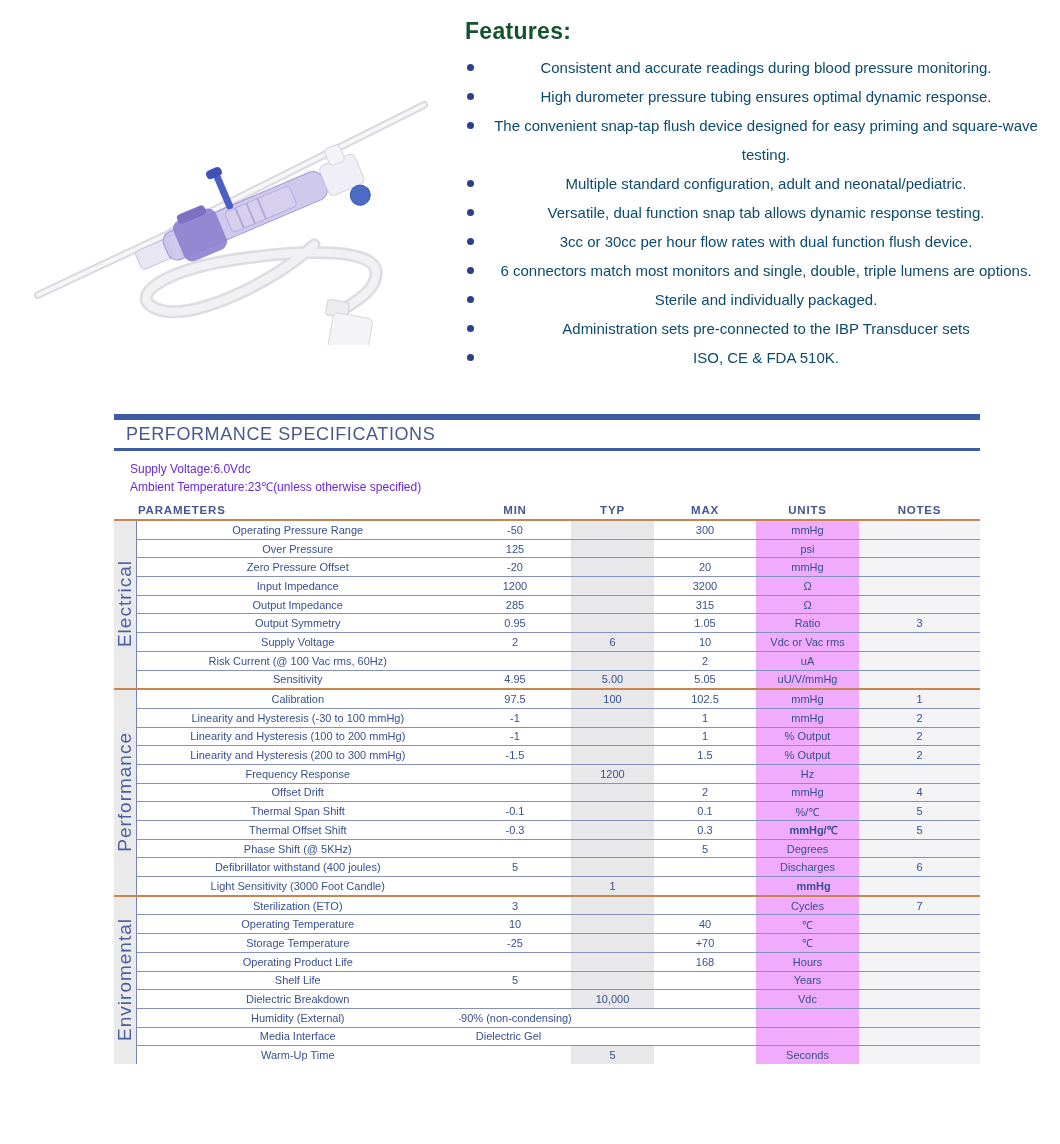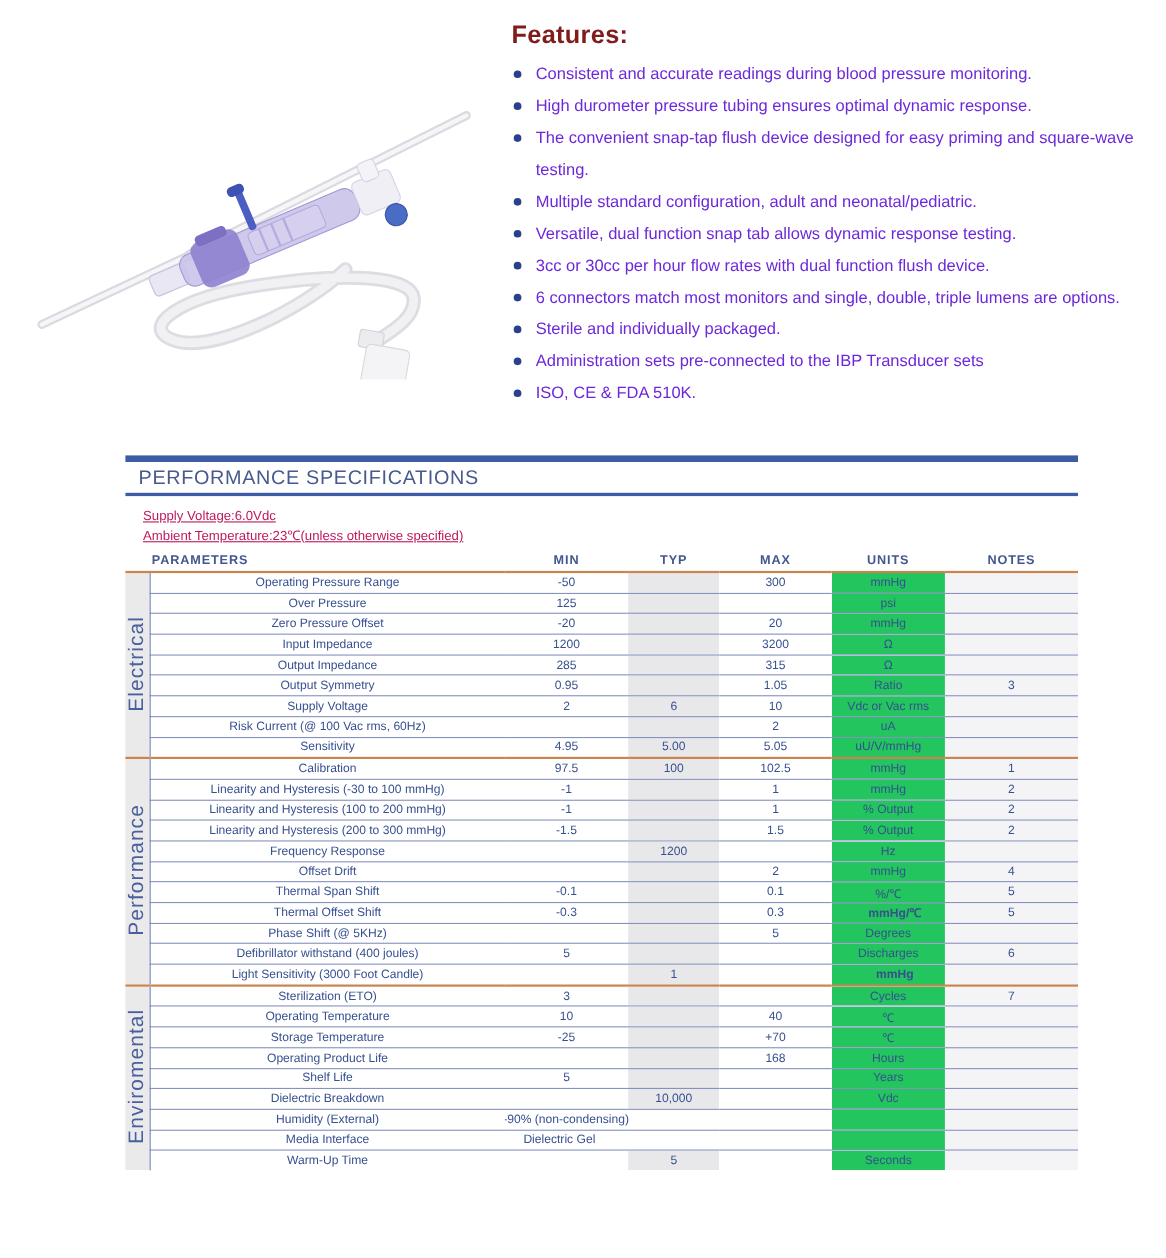--- a/index.html
+++ b/index.html
@@ -4,31 +4,31 @@
 <style>
   html,body{margin:0;padding:0;background:#ffffff;}
   body{font-family:"Liberation Sans", sans-serif;}
   .page{position:relative;width:1060px;height:1144px;background:#fff;overflow:hidden;}
 
   
   .product{position:absolute;left:22px;top:55px;width:425px;height:290px;}
 
   
   .features{position:absolute;left:465px;top:18px;width:580px;}
-  .features-title{margin:0 0 8px 0;font-size:23px;font-weight:bold;color:#7f1d1d;letter-spacing:.3px;}
-  .features-list{list-style:none;margin:0;padding:0;font-size:15px;color:#6d28d9;line-height:29px;}
+  .features-title{margin:0 0 8px 0;font-size:23px;font-weight:bold;color:#14532d;letter-spacing:.3px;}
+  .features-list{list-style:none;margin:0;padding:0;font-size:15px;color:#0c4a6e;line-height:29px;text-align:center;}
   .features-list li{position:relative;padding-left:22px;}
   .bullet{position:absolute;left:2px;top:11px;width:7px;height:7px;border-radius:50%;background:#2b3f8c;}
 
   
   .specs{position:absolute;left:114px;top:414px;width:866px;}
   .bar-top{height:6px;background:#3e5ca6;}
   .specs-title{margin:4px 0 3px 12px;font-size:18px;font-weight:normal;color:#47598e;letter-spacing:.6px;}
   .bar-mid{height:3px;background:#3e5ca6;}
-  .conditions{margin:9px 0 0 16px;font-size:12px;color:#be185d;line-height:18px;text-decoration:underline;}
+  .conditions{margin:9px 0 0 16px;font-size:12px;color:#6d28d9;line-height:18px;}
 
   table.spec{border-collapse:collapse;width:866px;margin-top:5px;table-layout:fixed;}
   table.spec col.w-band{width:22px;}
   table.spec col.w-param{width:323px;}
   table.spec col.w-min{width:112px;}
   table.spec col.w-typ{width:83px;}
   table.spec col.w-max{width:102px;}
   table.spec col.w-units{width:103px;}
   table.spec col.w-notes{width:121px;}
 
@@ -40,21 +40,21 @@
       overflow:hidden;white-space:nowrap;}
   table.spec tbody tr td{border-top:1px solid #8592bd;}
   table.spec tbody tr:first-child td{border-top:none;}
   table.spec tbody tr.sec-start td{border-top:2px solid #c8854f;}
   table.spec tbody tr.first-row td{border-top:none !important;}
 
   td.sec-cell{background:#eaeaeb;border-right:1px solid #7383b5;vertical-align:middle;}
   .sec-label{display:inline-block;writing-mode:vertical-rl;transform:rotate(180deg);
       font-size:19px;color:#4a5f9e;letter-spacing:1px;line-height:20px;}
   td.c-typ{background:#e8e8ea;}
-  td.c-units{background:#22c55e;margin-top:31px;}
+  td.c-units{background:#f0abfc;margin-top:31px;}
   td.c-notes{background:#f4f4f6;}
   td.c-units.bold{font-weight:bold;padding-left:12px;}
   td.c-span{background:transparent;}
   td.c-span span{display:inline-block;transform:translateX(-48px);}
 
   
   .footer{position:absolute;left:125px;top:1072px;width:840px;height:20px;display:flex;align-items:center;}
   .f-line-left{width:312px;height:2px;background:#3e5ca6;}
   .f-line-right{flex:1;height:2px;background:#3e5ca6;}
   .f-slash{width:2px;height:14px;background:#3e5ca6;transform:rotate(24deg);margin:0 6px;}

